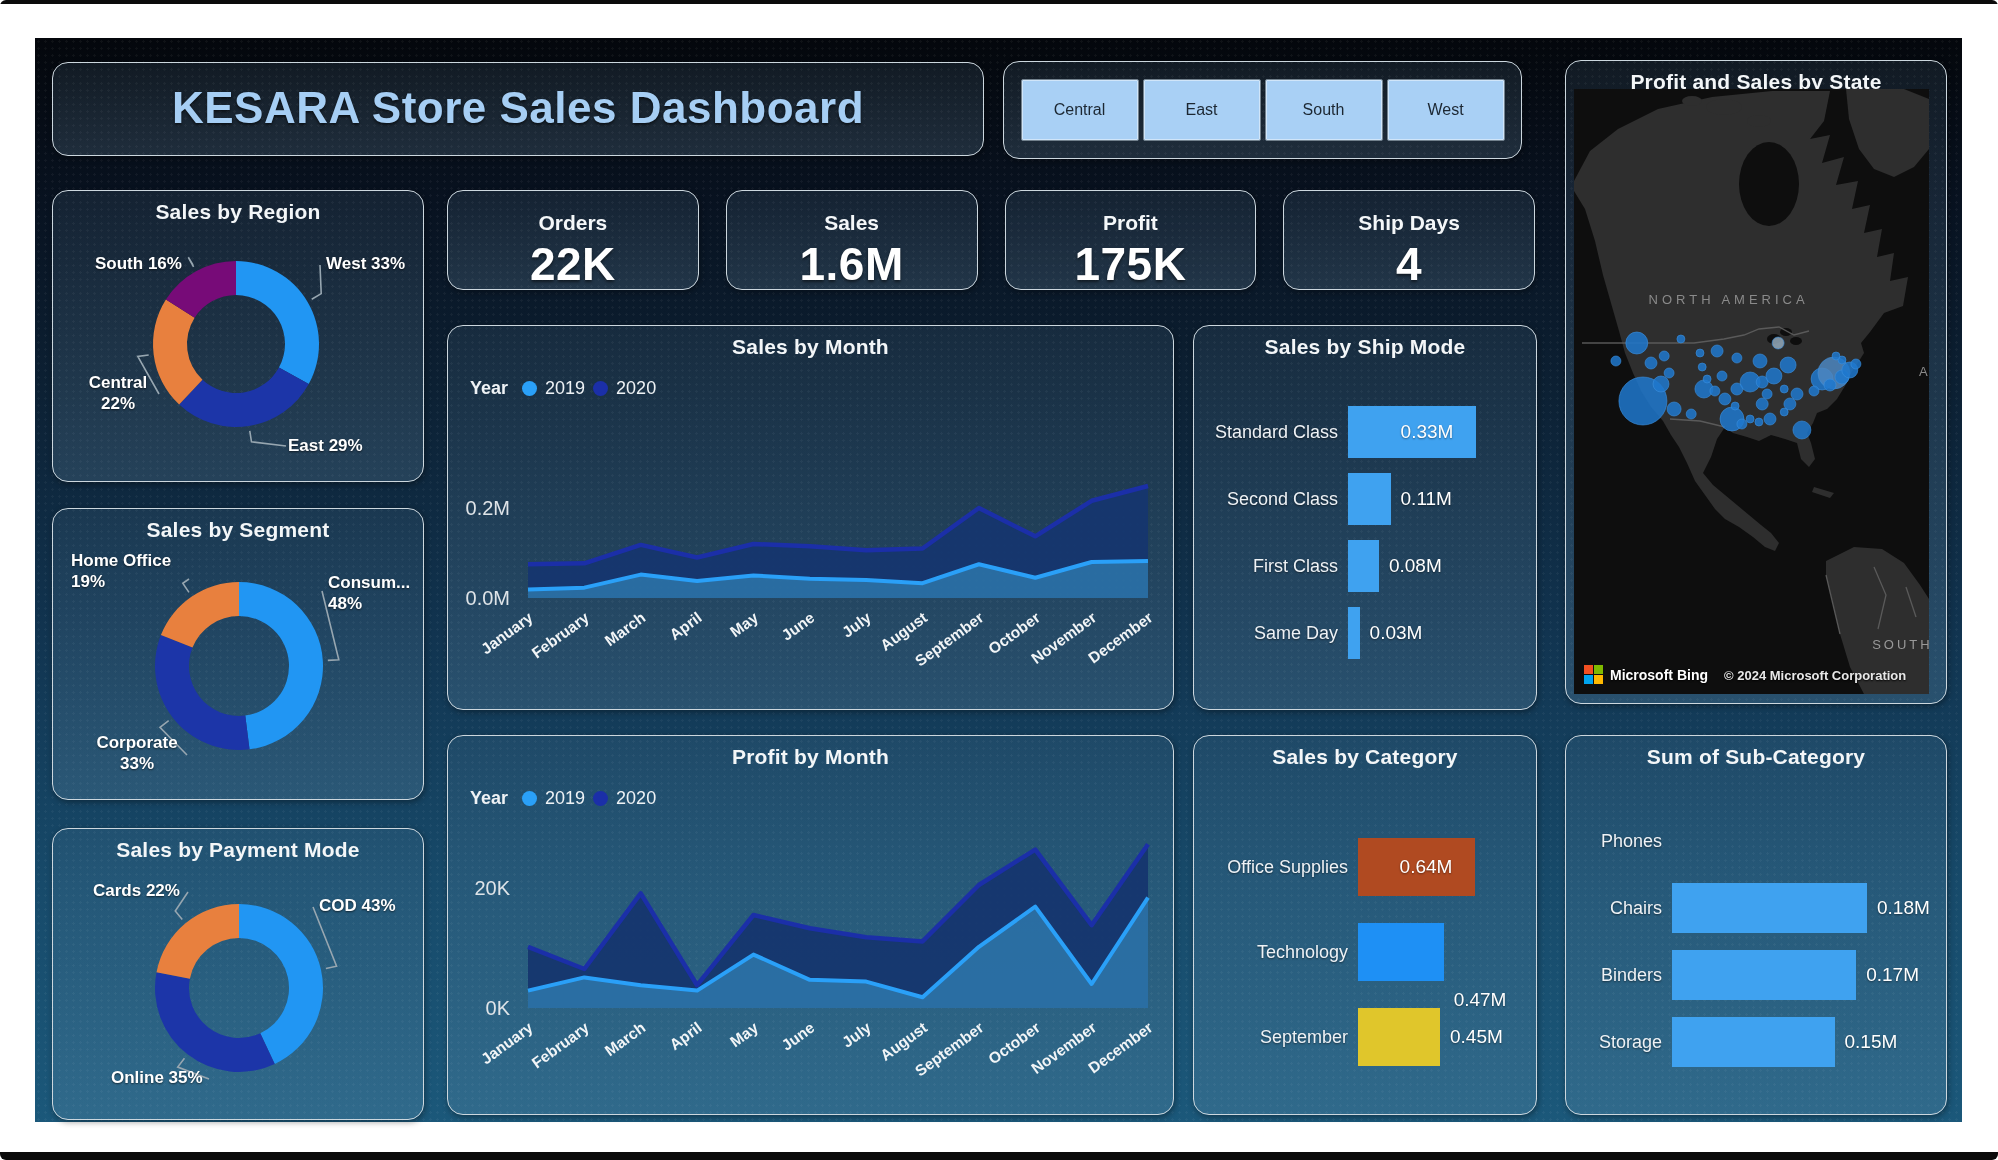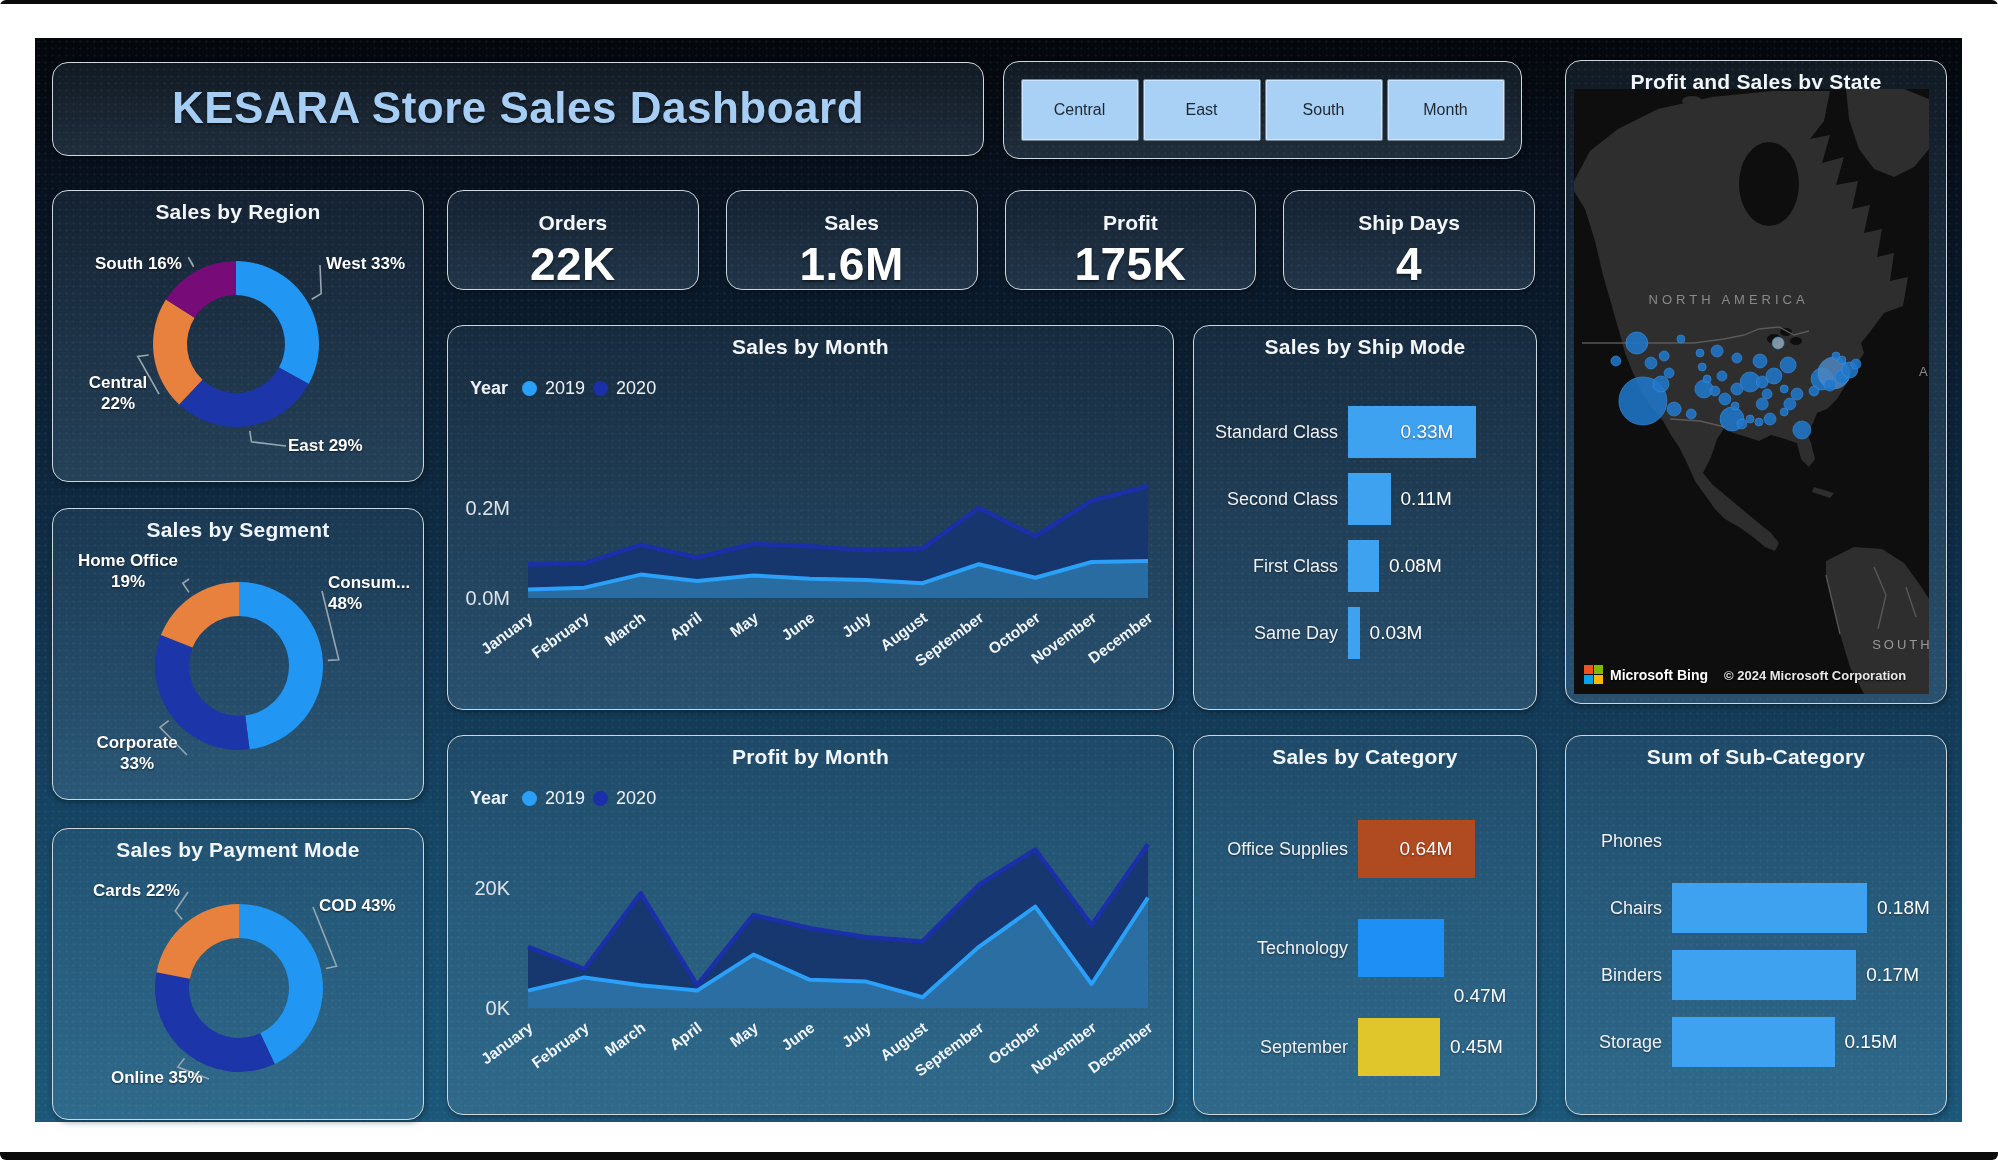--- a/index.html
+++ b/index.html
@@ -67,21 +67,21 @@
   <div id="canvas">
 
     <div class="panel glass" id="p-title">
       <span id="dashboard-title">KESARA Store Sales Dashboard</span>
     </div>
 
     <div class="panel glass" id="p-filters">
       <button class="filter-btn">Central</button>
       <button class="filter-btn">East</button>
       <button class="filter-btn">South</button>
-      <button class="filter-btn">Month</button>
+      <button class="filter-btn">West</button>
     </div>
 
     <div class="panel glass" id="p-map">
       <h2 class="panel-title">Profit and Sales by State</h2>
       <div id="map-canvas">
         <svg id="map-land" width="355" height="605" viewBox="0 0 355 605">
           <path fill="#2e2e2e" d="M0 92 L16 62 L44 40 L84 20 L138 8 L198 2 L256 2 L250 32 L236 50 L256 46 L248 74 L270 68 L262 96 L284 92 L278 120 L296 116 L290 144 L308 140 L303 168 L320 164 L316 192 L334 188 L329 217 L310 224 L296 243 L287 254 L290 264 L285 272 L277 284 L271 297 L263 310 L253 320 L243 324 L239 334 L233 344 L237 354 L241 370 L235 378 L227 370 L223 354 L211 350 L197 346 L185 352 L173 348 L159 344 L151 338 L143 350 L137 368 L129 384 L139 396 L151 406 L163 416 L175 426 L187 436 L197 444 L205 454 L201 462 L191 458 L179 448 L165 438 L151 430 L141 420 L131 406 L121 392 L113 374 L105 358 L97 346 L89 332 L77 318 L67 302 L59 284 L51 264 L45 242 L37 214 L29 186 L21 152 L11 120 L0 102 Z"></path>
           <path fill="#2e2e2e" d="M272 0 L330 0 L355 10 L355 60 L340 78 L320 88 L300 80 L285 60 L275 30 Z"></path>
           <ellipse fill="#2e2e2e" cx="150" cy="18" rx="18" ry="8"></ellipse>
           <ellipse fill="#2e2e2e" cx="185" cy="32" rx="12" ry="6"></ellipse>
@@ -288,21 +288,21 @@
           <polyline points="135.97457937116036,83.38982888956401 129.79166221478692,74.29194257254385 136,70" fill="none" stroke="#97a6b0" stroke-width="1.6"></polyline>
         </svg>
         <div class="slice-label" style="left: 275px; top: 63px; width: 86px; text-align: left;">
           <div>Consum...</div>
           <div>48%</div>
         </div>
         <div class="slice-label" style="left: 38px; top: 223px; width: 92px; text-align: center;">
           <div>Corporate</div>
           <div>33%</div>
         </div>
-        <div class="slice-label" style="left: 18px; top: 41px; width: 114px; text-align: center;">
+        <div class="slice-label" style="left: 18px; top: 41px; width: 114px; text-align: left;">
           <div>Home Office</div>
           <div>19%</div>
         </div>
       </div>
 
     <div class="panel glass area-panel" id="p-profit-month">
       <h2 class="panel-title">Profit by Month</h2>
       <div class="legend">
         <span class="lt">Year</span>
         <span class="dot dot-0" style="background: rgb(42, 160, 248);"></span>
@@ -327,21 +327,21 @@
           <text x="480.54545454545456" y="294" text-anchor="end" fill="#f2f5f7" font-size="15.5" font-weight="bold" transform="rotate(-36 480.54545454545456 294)">August</text>
           <text x="536.909090909091" y="294" text-anchor="end" fill="#f2f5f7" font-size="15.5" font-weight="bold" transform="rotate(-36 536.909090909091 294)">September</text>
           <text x="593.2727272727273" y="294" text-anchor="end" fill="#f2f5f7" font-size="15.5" font-weight="bold" transform="rotate(-36 593.2727272727273 294)">October</text>
           <text x="649.6363636363636" y="294" text-anchor="end" fill="#f2f5f7" font-size="15.5" font-weight="bold" transform="rotate(-36 649.6363636363636 294)">November</text>
           <text x="706" y="294" text-anchor="end" fill="#f2f5f7" font-size="15.5" font-weight="bold" transform="rotate(-36 706 294)">December</text>
         </svg>
       </div>
 
     <div class="panel glass bars-panel" id="p-category">
       <h2 class="panel-title">Sales by Category</h2>
-      <div class="bar-rows" style="top: 84px; row-gap: 41px; justify-content: space-between;">
+      <div class="bar-rows" style="top: 102px; row-gap: 27px; justify-content: space-between;">
           <div class="bar-row" style="height: 58px;">
             <div class="bar-label" style="width: 140px;">Office Supplies</div>
             <div class="bar-track">
               <div class="bar-fill" style="width: 71.1111%; background: rgb(176, 74, 33);"></div>
               <span class="bar-value" style="left: calc(71.1111% - 75px);">0.64M</span>
             </div>
           </div>
           <div class="bar-row" style="height: 58px;">
             <div class="bar-label" style="width: 140px;">Technology</div>
             <div class="bar-track">

